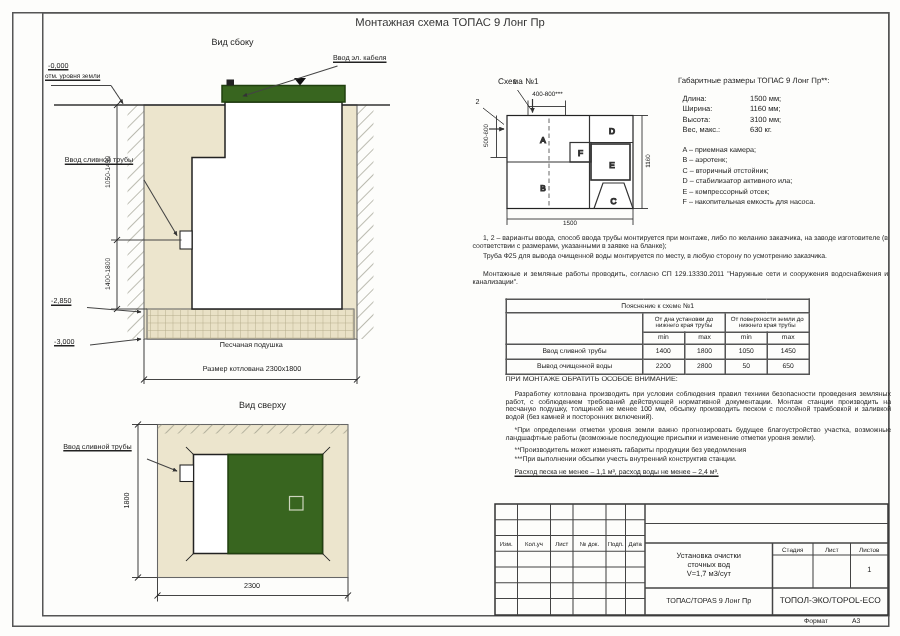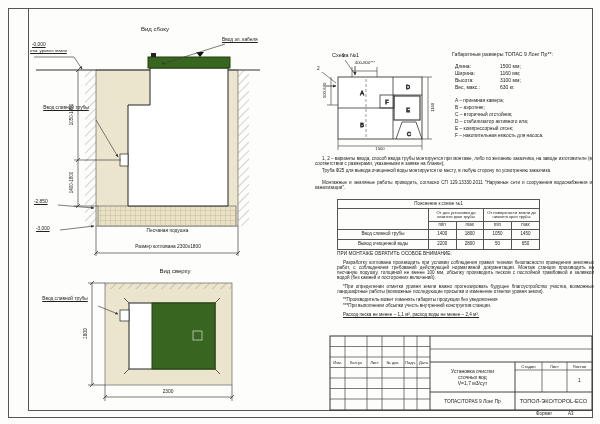--- a/index.html
+++ b/index.html
@@ -167,20 +167,21 @@
       <line x1="430" y1="349" x2="592" y2="349"></line>
         <line x1="430" y1="362" x2="592" y2="362" stroke-width="1"></line>
       <line x1="430" y1="392" x2="592" y2="392" stroke-width="1"></line>
       <line x1="515" y1="362" x2="515" y2="410" stroke-width="1"></line>
       <line x1="542" y1="362" x2="542" y2="392"></line>
         <line x1="567" y1="362" x2="567" y2="392"></line>
       <line x1="515" y1="370" x2="592" y2="370"></line>
     </g>
   </svg>
 
+  <div class="t c" style="left:150px;top:11px;width:300px;font-size:7.5px;color:#333;">Монтажная схема ТОПАС 9 Лонг Пр</div>
 
   <div class="t c" style="left:120px;top:26px;width:70px;font-size:6px;">Вид сбоку</div>
   <div class="t u" style="left:222px;top:37px;width:70px;font-size:4.8px;">Ввод эл. кабеля</div>
   <div class="t u" style="left:32px;top:42px;width:40px;font-size:4.8px;">-0,000</div>
   <div class="t u" style="left:30px;top:49px;width:52px;font-size:4.3px;">отм. уровня земли</div>
   <div class="t c u" style="left:36px;top:105px;width:60px;font-size:4.8px;">Ввод сливной трубы</div>
   <div class="t c rot" style="left:50px;top:112px;width:44px;font-size:4.5px;">1050-1450</div>
   <div class="t c rot" style="left:50px;top:180px;width:44px;font-size:4.5px;">1400-1800</div>
   <div class="t u" style="left:34px;top:199px;width:30px;font-size:4.8px;">-2,850</div>
   <div class="t u" style="left:36px;top:226px;width:30px;font-size:4.8px;">-3,000</div>

